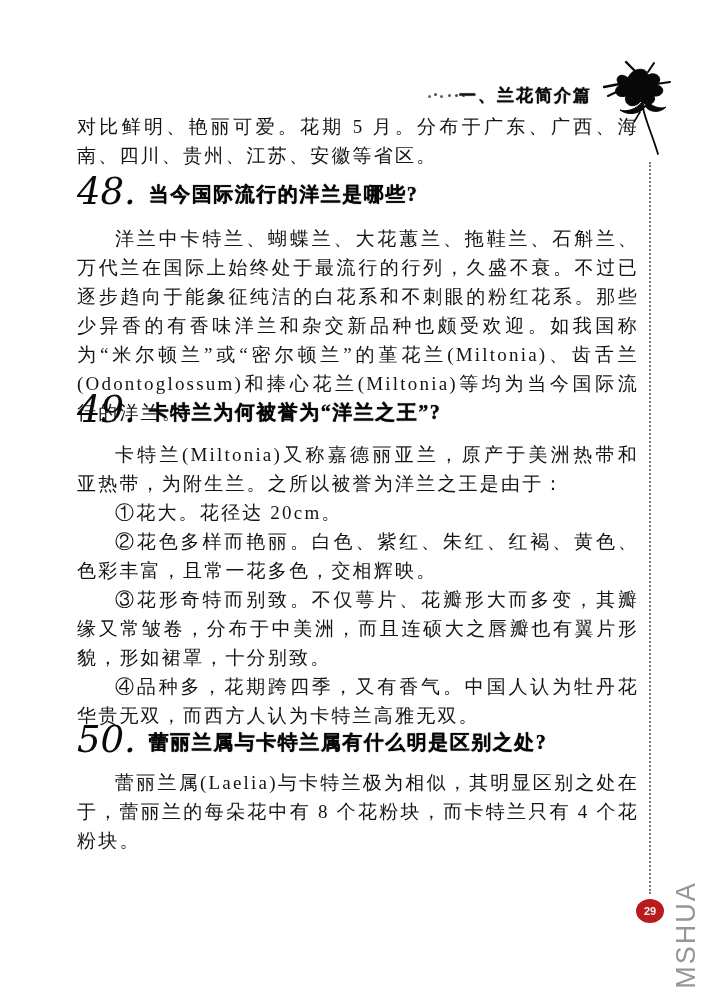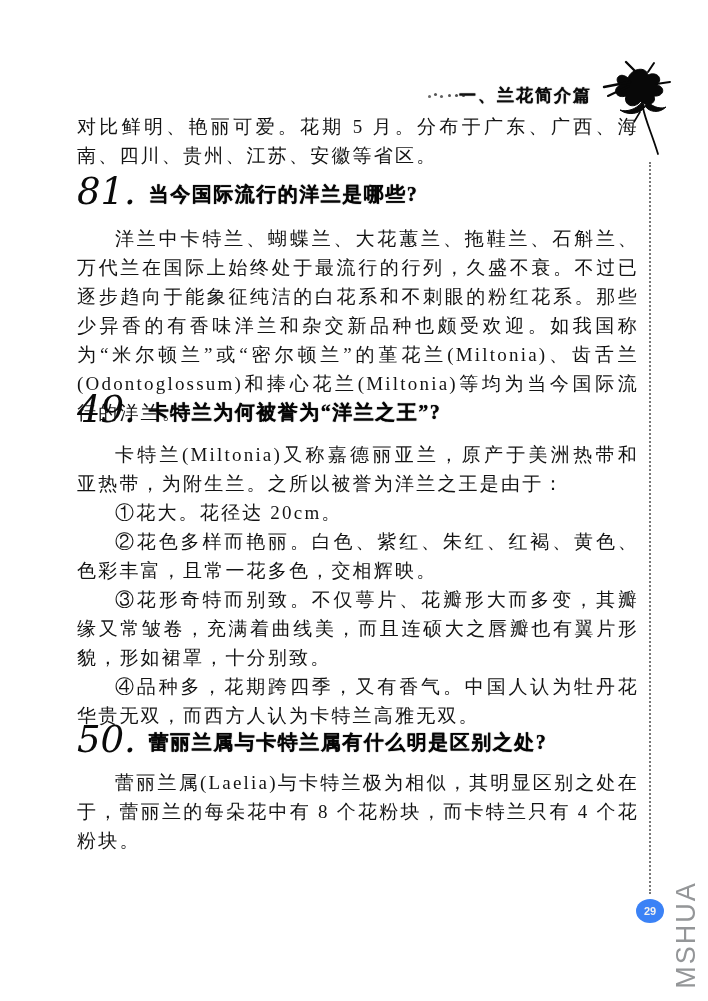--- a/index.html
+++ b/index.html
@@ -54,21 +54,21 @@
     font-family:Liberation Serif, serif;
     font-size:20px;line-height:26px;font-weight:700;
     letter-spacing:1.5px;color:#050505;
     padding-bottom:3px;
     text-shadow:0 0 1px #000;
   }
   
   .page-badge{
     position:absolute;left:636px;top:899px;
     width:28px;height:24px;border-radius:50%;
-    background:#3b82f6;
+    background:#b91c1c;
     display:flex;align-items:center;justify-content:center;
     color:#f2f2f2;font-family:"Liberation Sans",sans-serif;
     font-size:11px;font-weight:700;letter-spacing:0;
   }
   
   .watermark{
     position:absolute;left:631px;top:917px;width:110px;height:36px;
     transform:rotate(-90deg);transform-origin:center;
     text-align:center;line-height:36px;
     font-family:"Liberation Sans","DejaVu Sans",sans-serif;
@@ -101,36 +101,36 @@
     </g>
   </svg>
 
   <div class="dotted-rule"></div>
 
   <div class="blk" style="top:112px">
     <p class="body-p">对比鲜明、艳丽可爱。花期 5 月。分布于广东、广西、海南、四川、贵州、江苏、安徽等省区。</p>
   </div>
 
   <div class="blk qhead" style="top:174px">
-    <span class="qnum">81.</span>
+    <span class="qnum">48.</span>
     <span class="qtitle">当今国际流行的洋兰是哪些?</span>
   </div>
   <div class="blk" style="top:224px">
     <p class="body-p indent">洋兰中卡特兰、蝴蝶兰、大花蕙兰、拖鞋兰、石斛兰、万代兰在国际上始终处于最流行的行列，久盛不衰。不过已逐步趋向于能象征纯洁的白花系和不刺眼的粉红花系。那些少异香的有香味洋兰和杂交新品种也颇受欢迎。如我国称为“米尔顿兰”或“密尔顿兰”的堇花兰(Miltonia)、齿舌兰(Odontoglossum)和捧心花兰(Miltonia)等均为当今国际流行的洋兰。</p>
   </div>
 
   <div class="blk qhead" style="top:392px">
     <span class="qnum">49.</span>
     <span class="qtitle">卡特兰为何被誉为“洋兰之王”?</span>
   </div>
   <div class="blk" style="top:440px">
     <p class="body-p indent">卡特兰(Miltonia)又称嘉德丽亚兰，原产于美洲热带和亚热带，为附生兰。之所以被誉为洋兰之王是由于：</p>
     <p class="body-p indent">①花大。花径达 20cm。</p>
     <p class="body-p indent">②花色多样而艳丽。白色、紫红、朱红、红褐、黄色、色彩丰富，且常一花多色，交相辉映。</p>
-    <p class="body-p indent">③花形奇特而别致。不仅萼片、花瓣形大而多变，其瓣缘又常皱卷，充满着曲线美，而且连硕大之唇瓣也有翼片形貌，形如裙罩，十分别致。</p>
+    <p class="body-p indent">③花形奇特而别致。不仅萼片、花瓣形大而多变，其瓣缘又常皱卷，分布于中美洲，而且连硕大之唇瓣也有翼片形貌，形如裙罩，十分别致。</p>
     <p class="body-p indent">④品种多，花期跨四季，又有香气。中国人认为牡丹花华贵无双，而西方人认为卡特兰高雅无双。</p>
   </div>
 
   <div class="blk qhead" style="top:722px">
     <span class="qnum">50.</span>
     <span class="qtitle">蕾丽兰属与卡特兰属有什么明是区别之处?</span>
   </div>
   <div class="blk" style="top:768px">
     <p class="body-p indent">蕾丽兰属(Laelia)与卡特兰极为相似，其明显区别之处在于，蕾丽兰的每朵花中有 8 个花粉块，而卡特兰只有 4 个花粉块。</p>
   </div>

